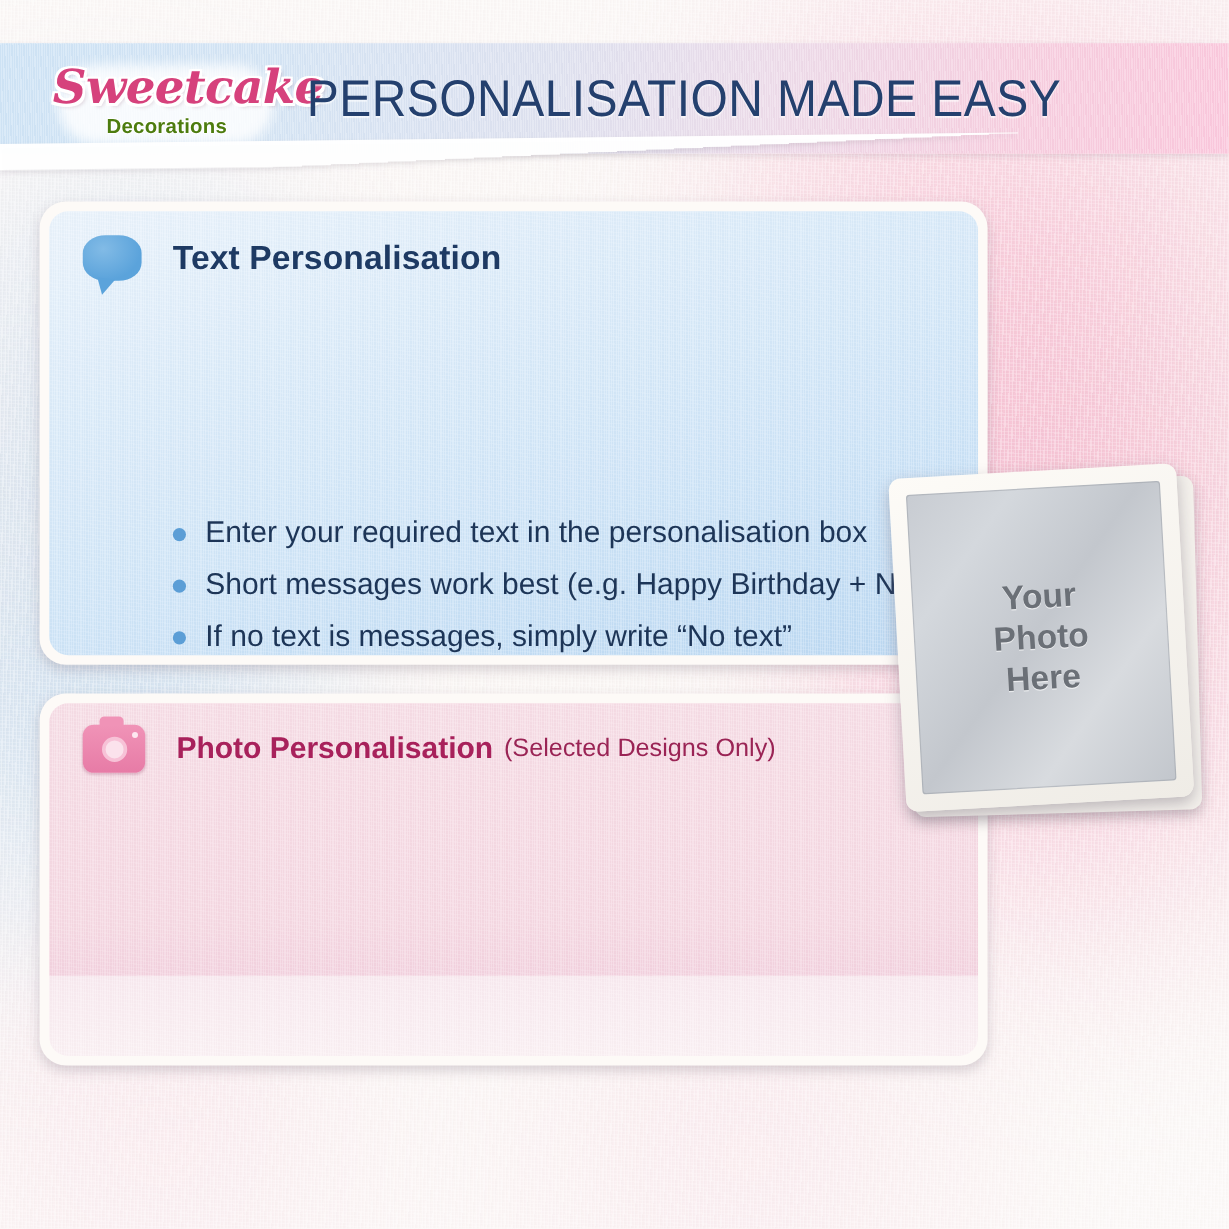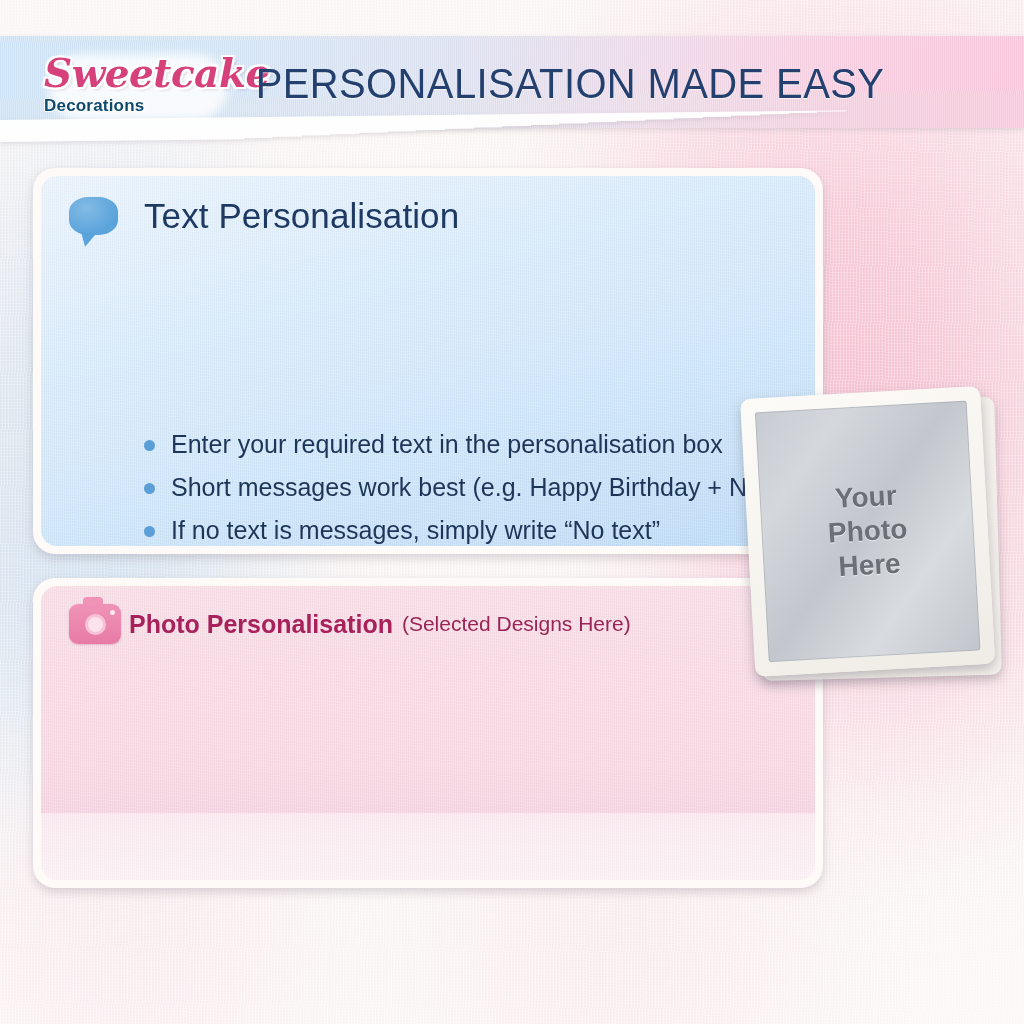--- a/index.html
+++ b/index.html
@@ -69,21 +69,21 @@
     position:absolute; left:0; top:0; width:190px;
     font-family:"DejaVu Serif", serif;
     font-style:italic; font-weight:700; font-size:39px;
     color:#d6417c; letter-spacing:-.5px; text-align:center;
     text-shadow: 2px 0 0 #fff, -2px 0 0 #fff, 0 2px 0 #fff, 0 -2px 0 #fff,
                  2px 2px 0 #fff, -2px 2px 0 #fff, 2px -2px 0 #fff, -2px -2px 0 #fff,
                  3px 3px 3px rgba(120,60,90,.18);
   }
   #logo-sub {
     position:absolute; left:0; top:46px; width:190px;
-    text-align:left; font-size:17px; font-weight:700; color:#0c4a6e;
+    text-align:center; font-size:17px; font-weight:700; color:#4d7c0f;
     letter-spacing:.2px;
     text-shadow:1px 0 0 #fff,-1px 0 0 #fff,0 1px 0 #fff,0 -1px 0 #fff;
   }
 
   #banner-title {
     position:absolute; left:240px; top:58px; width:660px; height:50px;
     display:flex; align-items:center; justify-content:center;
     font-family:"Liberation Sans", sans-serif;
     font-size:43px; font-weight:400; color:#24406e;
     letter-spacing:.4px; white-space:nowrap;
@@ -115,21 +115,21 @@
     background:radial-gradient(ellipse at 35% 30%, #82bbe6, #5ba3db 70%);
     flex:0 0 auto;
   }
   .bubble-icon:after {
     content:""; position:absolute; left:11px; bottom:-12px;
     border-width:14px 9px 0 6px; border-style:solid;
     border-color:#5ba3db transparent transparent transparent;
     transform:rotate(8deg);
   }
   #text-head-label {
-    margin-left:26px; font-size:35px; font-weight:400; color:#1e3a63;
+    margin-left:26px; font-size:28px; font-weight:700; color:#1e3a63;
     letter-spacing:.1px;
   }
 
   ul.bullets { position:absolute; list-style:none; }
   ul.bullets li { position:relative; padding-left:30px; white-space:nowrap; }
   ul.bullets li .dot {
     position:absolute; left:3px; top:50%; width:11px; height:11px;
     margin-top:-5px; border-radius:50%;
   }
 
@@ -153,21 +153,21 @@
     border-radius:4px 4px 0 0; background:#f093b7;
   }
   .camera-icon .lens {
     position:absolute; left:50%; top:50%; width:21px; height:21px; margin:-10px 0 0 -10px;
     border-radius:50%; background:#fbe2ec; border:3px solid #f7c2d7;
   }
   .camera-icon .flash {
     position:absolute; right:6px; top:6px; width:5px; height:5px; border-radius:50%;
     background:#fde7f0;
   }
-  #photo-head-label { margin-left:8px; font-size:25px; font-weight:700; color:#a8215b; }
+  #photo-head-label { margin-left:26px; font-size:25px; font-weight:700; color:#a8215b; }
   #photo-head-note  { margin-left:9px; font-size:21px; font-weight:400; color:#9a2455; }
 
   
   #polaroid {
     position:absolute; left:748px; top:392px; width:252px; height:290px;
     transform:rotate(-3.2deg);
   }
   #polaroid .sheet-back {
     position:absolute; left:10px; top:8px; width:240px; height:278px;
     background:#f4f1ec; border-radius:10px;
@@ -241,21 +241,21 @@
   <div class="card" id="photo-card">
     <div class="inner">
       <div class="tex"></div>
 
       <div class="card-head" id="photo-head">
         <div class="camera-icon">
           <div class="lens"></div>
           <div class="flash"></div>
         </div>
         <div id="photo-head-label">Photo Personalisation</div>
-        <div id="photo-head-note">(Selected Designs Here)</div>
+        <div id="photo-head-note">(Selected Designs Only)</div>
       </div>
 
     </div>
   </div>
 
   <div id="polaroid">
     <div class="sheet-back"></div>
     <div class="sheet">
       <div class="photo">
         <span>Your</span>

